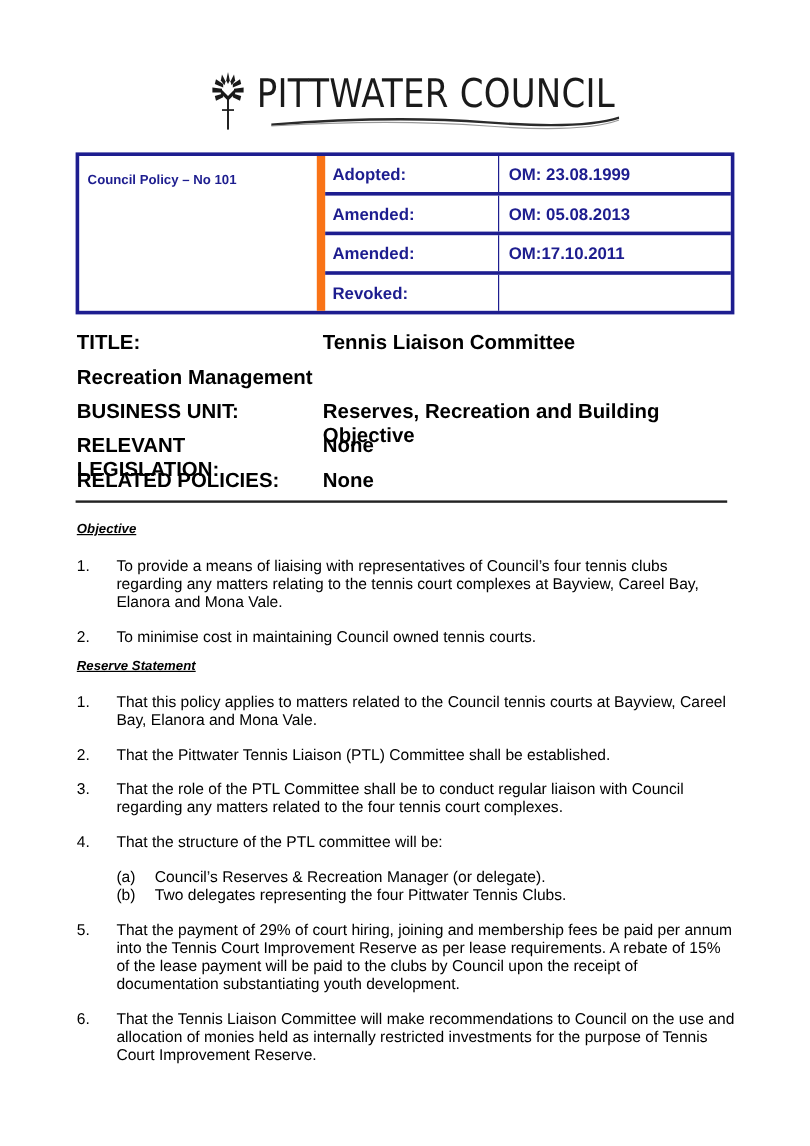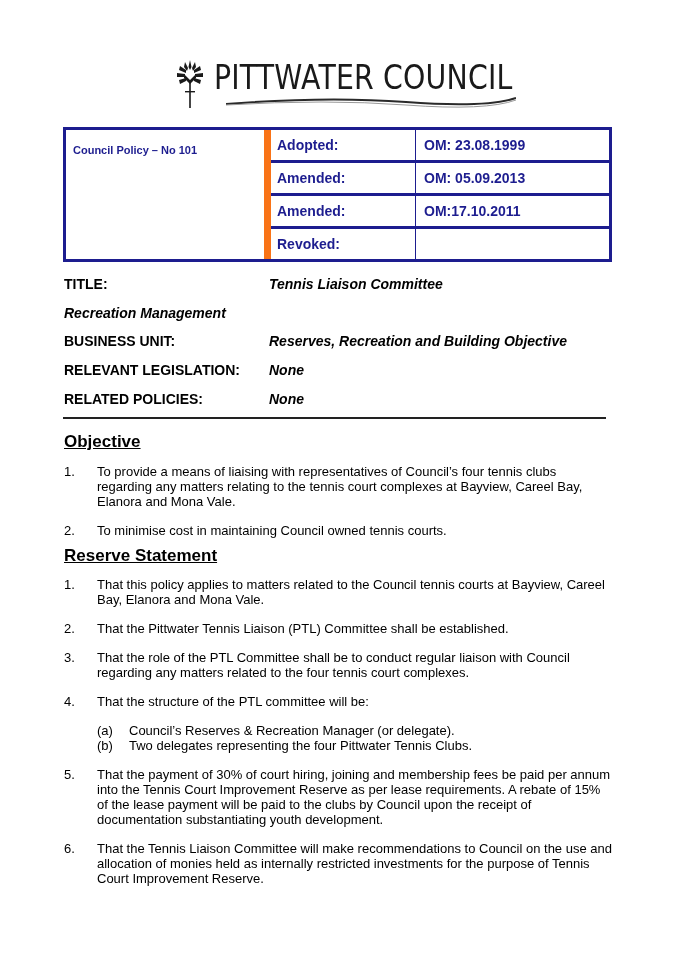--- a/index.html
+++ b/index.html
@@ -13,27 +13,27 @@
 
   .policy-table { position: absolute; left: 63px; top: 127px; width: 549px; height: 135px; border: 3px solid #1d1d8f; display: flex; }
   .pt-left { width: 205px; border-right: 7px solid #f97316; padding: 14px 0 0 7px; color: #1d1d8f; font-weight: bold; font-size: 11px; }
   .pt-right { flex: 1; display: flex; flex-direction: column; }
   .pt-row { flex: 1; display: flex; border-bottom: 3px solid #1d1d8f; }
   .pt-row:last-child { border-bottom: none; }
   .pt-label { width: 145px; border-right: 1px solid #1d1d8f; padding: 7px 0 0 6px; color: #1d1d8f; font-weight: bold; font-size: 14px; }
   .pt-value { flex: 1; padding: 7px 0 0 8px; color: #1d1d8f; font-weight: bold; font-size: 14px; }
 
   .meta { position: absolute; left: 64px; top: 276px; width: 545px; }
-  .meta-row { display: flex; height: 28.7px; font-size: 14px; font-weight: bold; }
+  .meta-row { display: flex; height: 28.7px; font-size: 17px; font-weight: bold; }
   .meta-key { width: 205px; }
-  .meta-val { flex: 1; font-style: italic; }
+  .meta-val { flex: 1; }
   .divider { position: absolute; left: 63px; top: 417px; width: 543px; height: 2px; background: #222; }
 
   .section { position: absolute; left: 64px; width: 550px; font-size: 13px; line-height: 15px; }
-  .section-heading { font-weight: bold; text-decoration: underline; font-size: 17px; }
+  .section-heading { font-weight: bold; text-decoration: underline; font-size: 11px; font-style: italic; }
   .item { display: flex; }
   .item-num { width: 33px; flex-shrink: 0; }
   .item-text { flex: 1; }
   .subitem { display: flex; }
   .subitem-letter { width: 32px; flex-shrink: 0; }
 </style>
 </head>
 <body>
 
 <div class="logo">
@@ -62,21 +62,21 @@
 
 <div class="policy-table">
   <div class="pt-left">Council Policy – No 101</div>
   <div class="pt-right">
     <div class="pt-row">
       <div class="pt-label">Adopted:</div>
       <div class="pt-value">OM: 23.08.1999</div>
     </div>
     <div class="pt-row">
       <div class="pt-label">Amended:</div>
-      <div class="pt-value">OM: 05.09.2013</div>
+      <div class="pt-value">OM: 05.08.2013</div>
     </div>
     <div class="pt-row">
       <div class="pt-label">Amended:</div>
       <div class="pt-value">OM:17.10.2011</div>
     </div>
     <div class="pt-row">
       <div class="pt-label">Revoked:</div>
       <div class="pt-value"></div>
     </div>
   </div>
@@ -140,19 +140,19 @@
         <div>Council’s Reserves &amp; Recreation Manager (or delegate).</div>
       </div>
       <div class="subitem">
         <div class="subitem-letter">(b)</div>
         <div>Two delegates representing the four Pittwater Tennis Clubs.</div>
       </div>
     </div>
   </div>
   <div class="item" style="margin-top:14px;">
     <div class="item-num">5.</div>
-    <div class="item-text">That the payment of 30% of court hiring, joining and membership fees be paid per annum into the Tennis Court Improvement Reserve as per lease requirements.  A rebate of 15% of the lease payment will be paid to the clubs by Council upon the receipt of documentation substantiating youth development.</div>
+    <div class="item-text">That the payment of 29% of court hiring, joining and membership fees be paid per annum into the Tennis Court Improvement Reserve as per lease requirements.  A rebate of 15% of the lease payment will be paid to the clubs by Council upon the receipt of documentation substantiating youth development.</div>
   </div>
   <div class="item" style="margin-top:14px;">
     <div class="item-num">6.</div>
     <div class="item-text">That the Tennis Liaison Committee will make recommendations to Council on the use and allocation of monies held as internally restricted investments for the purpose of Tennis Court Improvement Reserve.</div>
   </div>
 </div>
 
 </body></html>

